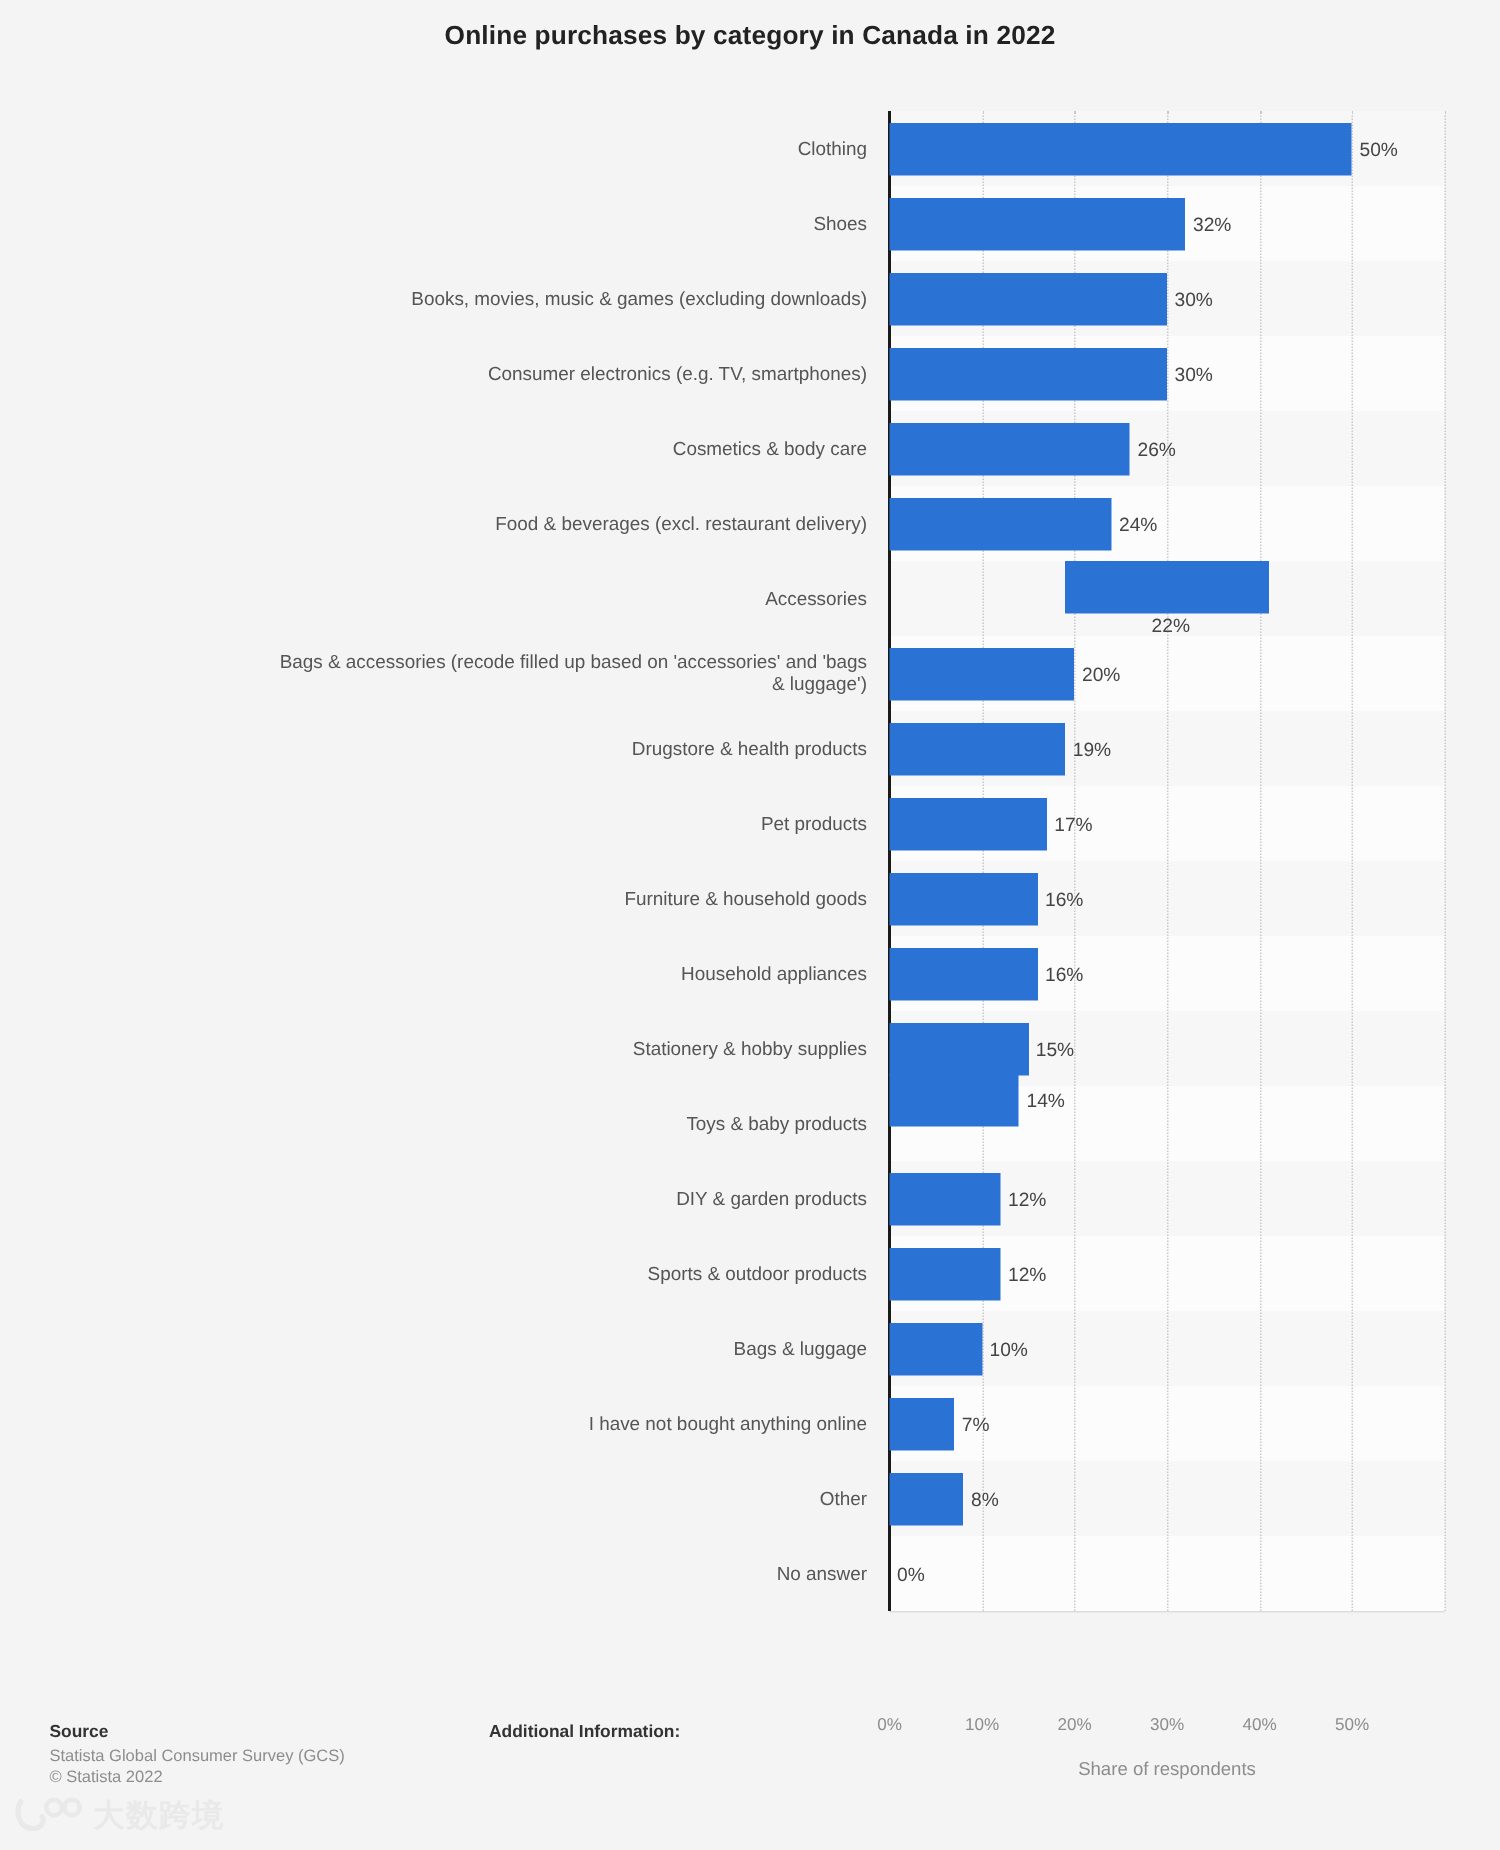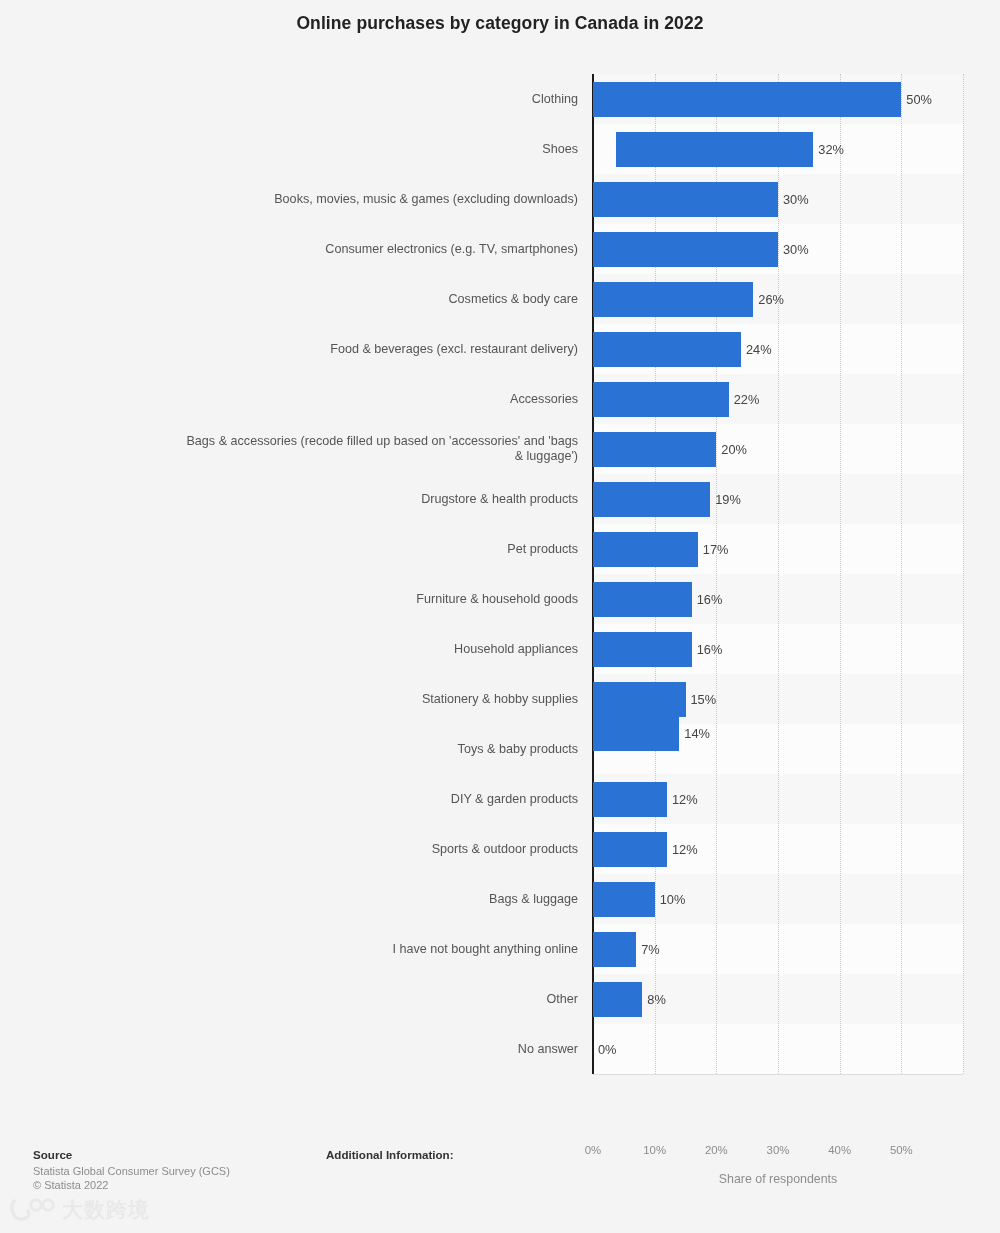--- a/index.html
+++ b/index.html
@@ -267,41 +267,41 @@
         <div class="gridline" style="left: 246.667px;"></div>
         <div class="gridline" style="left: 308.333px;"></div>
         <div class="gridline" style="left: 370px;"></div>
       </div>
     <div class="yaxis"></div>
     <div class="bars">
         <div class="bar-row" style="top: 0px;">
           <div class="bar" style="width: 308.333px; background: rgb(42, 114, 212);"></div>
           <span class="bar-value">50%</span>
         </div>
-        <div class="bar-row" style="top: 50px; padding-left: 23px;">
+        <div class="bar-row" style="top: 50px;">
           <div class="bar" style="width: 197.333px; background: rgb(42, 114, 212);"></div>
           <span class="bar-value">32%</span>
         </div>
         <div class="bar-row" style="top: 100px;">
           <div class="bar" style="width: 185px; background: rgb(42, 114, 212);"></div>
           <span class="bar-value">30%</span>
         </div>
         <div class="bar-row" style="top: 150px;">
           <div class="bar" style="width: 185px; background: rgb(42, 114, 212);"></div>
           <span class="bar-value">30%</span>
         </div>
         <div class="bar-row" style="top: 200px;">
           <div class="bar" style="width: 160.333px; background: rgb(42, 114, 212);"></div>
           <span class="bar-value">26%</span>
         </div>
         <div class="bar-row" style="top: 250px;">
           <div class="bar" style="width: 148px; background: rgb(42, 114, 212);"></div>
           <span class="bar-value">24%</span>
         </div>
-        <div class="bar-row" style="top: 300px;">
+        <div class="bar-row" style="top: 300px; flex-direction: column;">
           <div class="bar" style="width: 135.667px; background: rgb(42, 114, 212);"></div>
           <span class="bar-value">22%</span>
         </div>
         <div class="bar-row" style="top: 350px;">
           <div class="bar" style="width: 123.333px; background: rgb(42, 114, 212);"></div>
           <span class="bar-value">20%</span>
         </div>
         <div class="bar-row" style="top: 400px;">
           <div class="bar" style="width: 117.167px; background: rgb(42, 114, 212);"></div>
           <span class="bar-value">19%</span>

